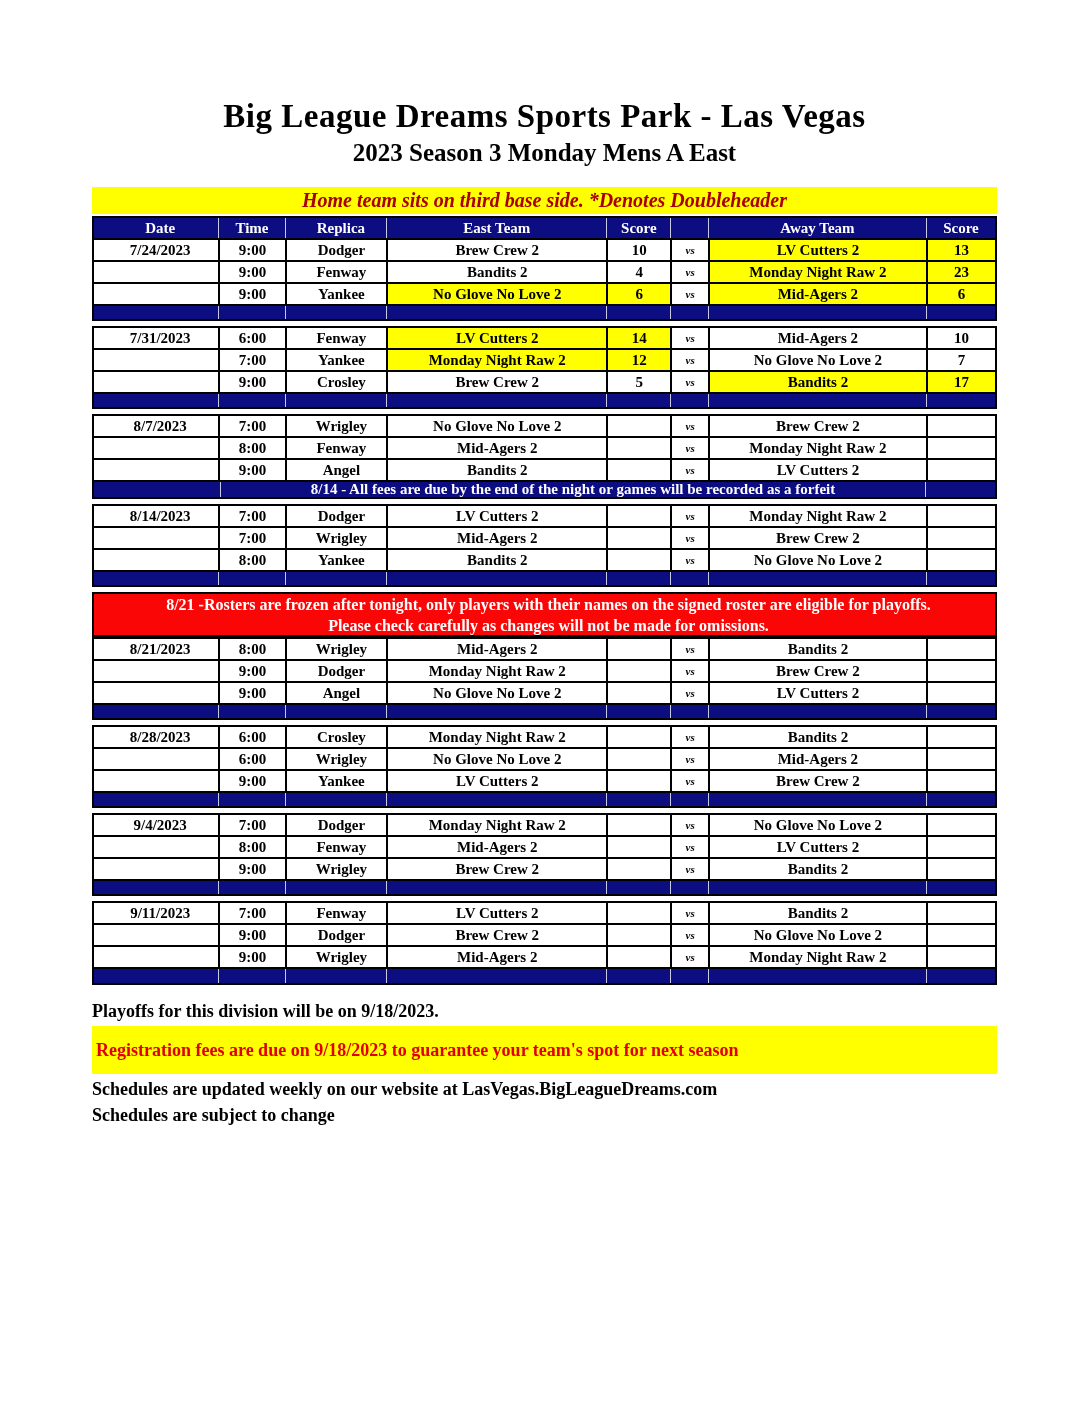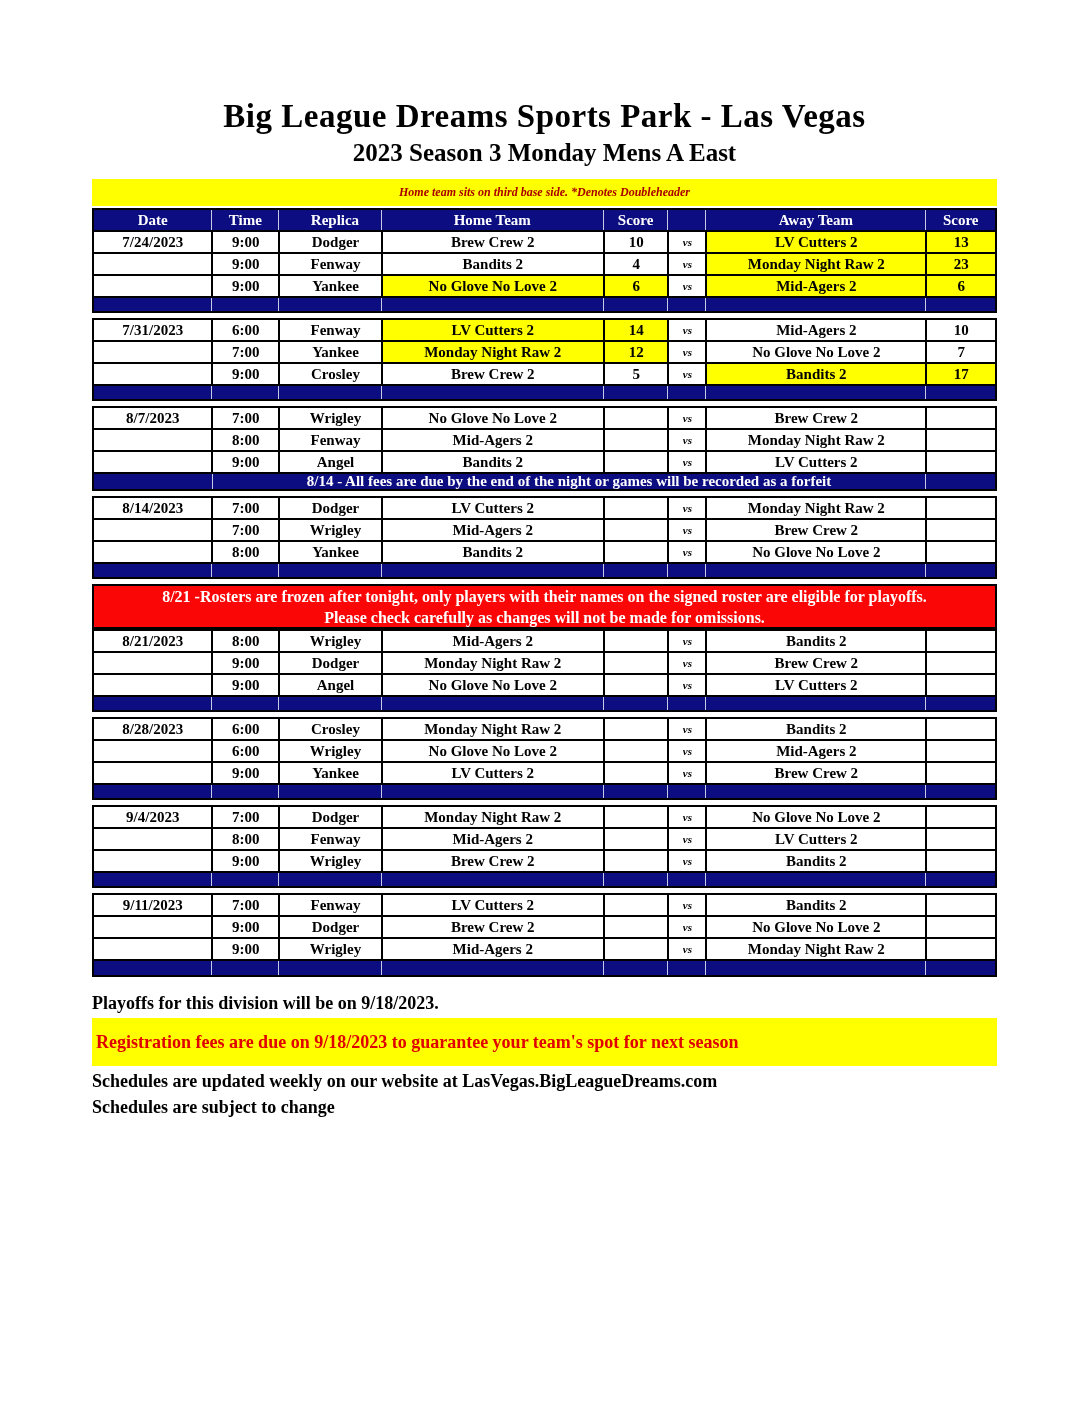--- a/index.html
+++ b/index.html
@@ -1,32 +1,32 @@
 <!DOCTYPE html>
 <html style="--navy: #0d0d82; --yellow: #ffff00; --red: #fb0606; --darkred: #a80000; --regred: #e00000;"><head>
 <meta charset="utf-8">
 <style>
   html,body{margin:0;padding:0;background:#ffffff;}
   body{width:1088px;height:1408px;position:relative;font-family:"Liberation Serif",serif;}
   .page{position:absolute;left:92px;top:0;width:905px;}
   .head-block{width:905px;text-align:center;}
   .title{margin-top:98px;font-size:33px;font-weight:bold;color:#000;letter-spacing:0.5px;}
   .subtitle{margin-top:4px;font-size:25px;font-weight:bold;color:#000;}
-  .info-banner{margin-top:12px;margin-bottom:2px;width:905px;height:27px;background:var(--yellow);
-    color:var(--darkred);font-size:12px;font-weight:bold;font-style:italic;
+  .info-banner{margin-top:20px;margin-bottom:2px;width:905px;height:27px;background:var(--yellow);
+    color:var(--darkred);font-size:20px;font-weight:bold;font-style:italic;
     display:flex;align-items:center;justify-content:center;box-sizing:border-box;text-align:right;}
   #schedule-table{width:905px;}
   .trow{display:flex;width:905px;box-sizing:border-box;border-left:2px solid #000;
     border-right:2px solid #000;border-top:2px solid #000;height:22px;background:#fff;}
   .trow.bb{border-bottom:2px solid #000;}
   .gap-row{width:905px;height:5px;background:#fff;}
   .tcell{box-sizing:border-box;display:flex;align-items:center;justify-content:center;
     font-size:15px;font-weight:bold;color:#000;overflow:hidden;white-space:nowrap;
     border-left:2px solid #000;}
-  .tcell:first-child{border-left:none;}
+  .tcell:first-child{border-left:none;margin-left:8px;}
   .c0{width:118px;}.c1{width:67px;}.c2{width:103px;padding-left:10px;}.c3{width:223px;}
   .c4{width:65px;}.c5{width:38px;}.c6{width:221px;}.c7{width:70px;}
   .header-row{background:var(--navy);}
   .header-row .tcell{color:#fff;border-left:1px solid #c9c9e4;font-size:15px;}
   .header-row .tcell:first-child{border-left:none;}
   .divider-row{background:var(--navy);height:17px;}
   .divider-row .tcell{background:var(--navy);border-left:1px solid #c9c9e4;}
   .divider-row .tcell:first-child{border-left:none;}
   .divider-row.final{height:18px;}
   .navy-banner-row{background:var(--navy);height:19px;}
@@ -50,21 +50,21 @@
   <div class="head-block">
     <div class="title">Big League Dreams Sports Park - Las Vegas</div>
     <div class="subtitle">2023 Season 3 Monday Mens A East</div>
   </div>
   <div class="info-banner">Home team sits on third base side.  *Denotes Doubleheader</div>
   <div id="schedule-table">
       <div class="trow header-row">
         <div class="tcell c0">Date</div>
         <div class="tcell c1">Time</div>
         <div class="tcell c2">Replica</div>
-        <div class="tcell c3">Home Team</div>
+        <div class="tcell c3">East Team</div>
         <div class="tcell c4">Score</div>
         <div class="tcell c5"></div>
         <div class="tcell c6">Away Team</div>
         <div class="tcell c7">Score</div>
       </div>
       <div class="trow game-row">
         <div class="tcell c0">7/24/2023</div>
         <div class="tcell c1">9:00</div>
         <div class="tcell c2">Dodger</div>
         <div class="tcell c3">Brew Crew 2</div>

